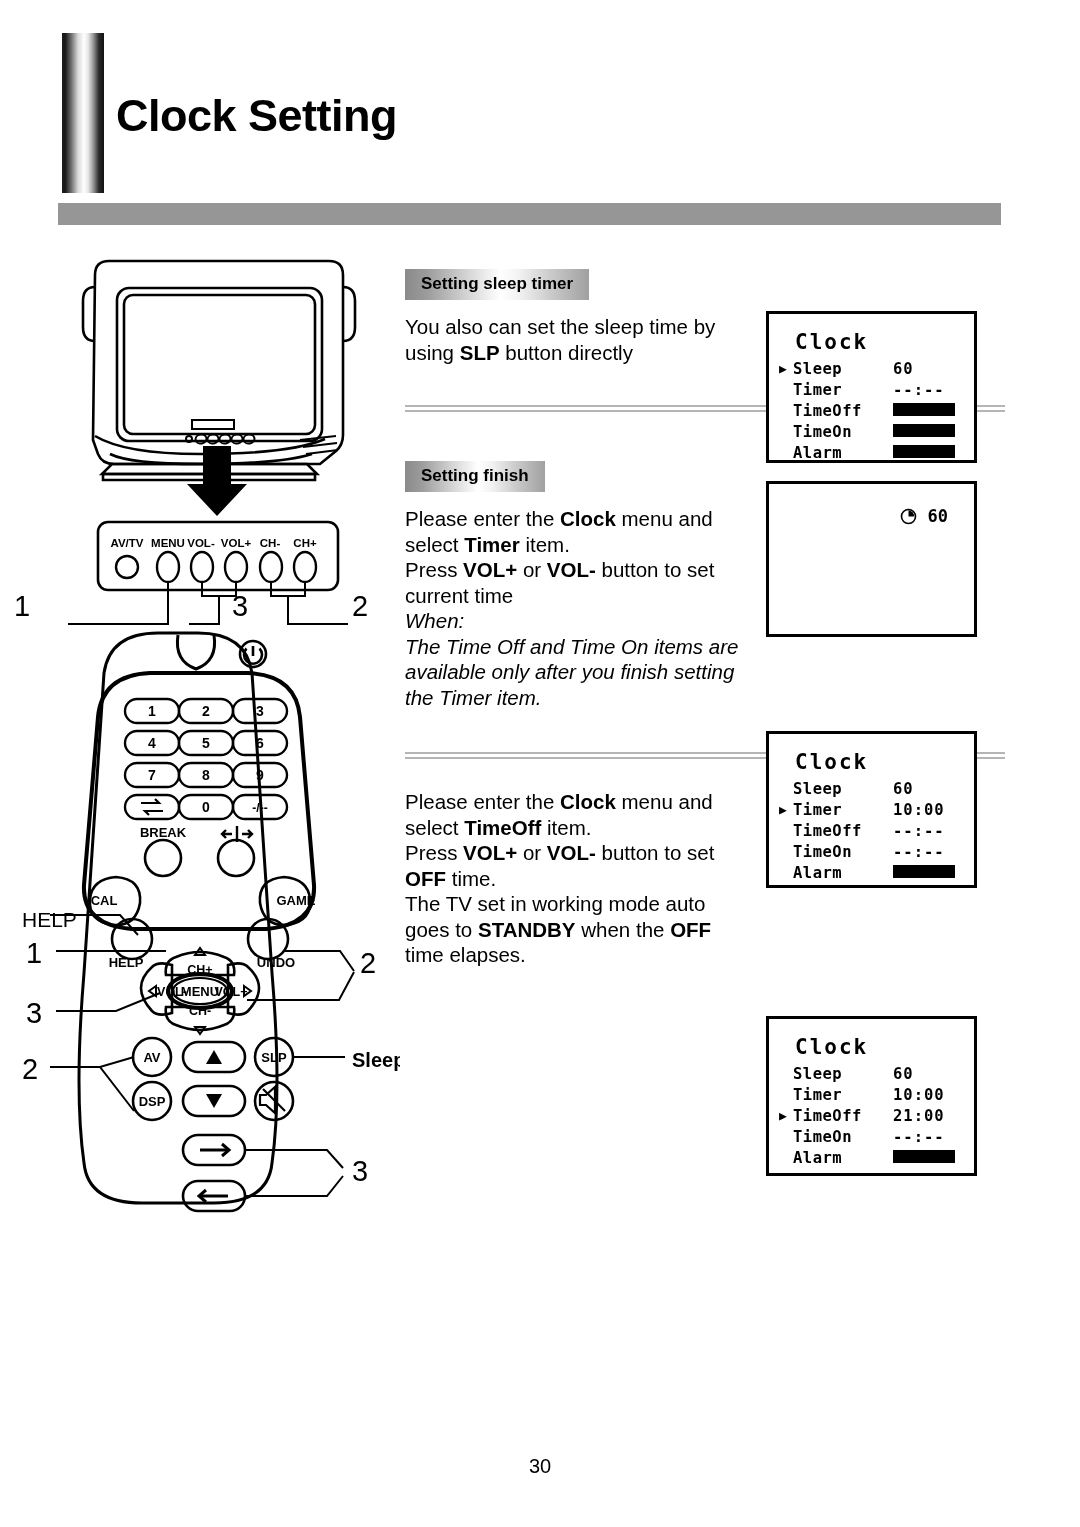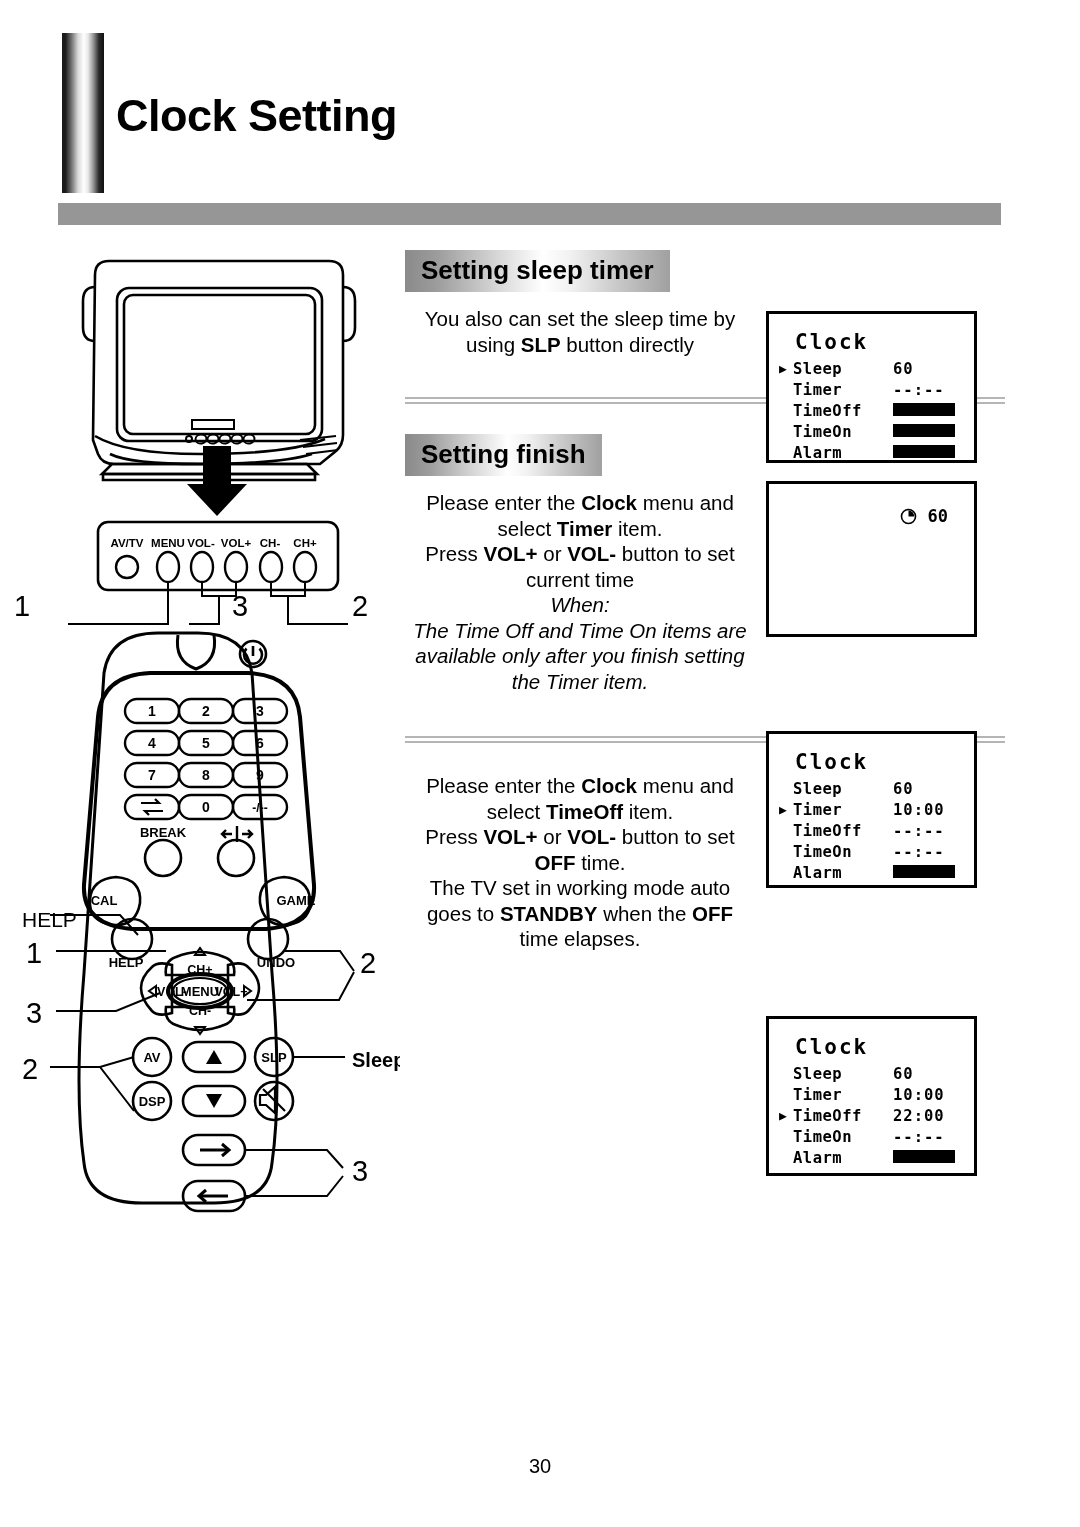--- a/index.html
+++ b/index.html
@@ -34,35 +34,36 @@
   
   #left-column { position:absolute; left:0; top:240px; width:400px; height:1010px; }
 
   
   #right-column { position:absolute; left:405px; top:250px; width:600px; }
 
   .section { position:relative; }
   .section-head {
     display:inline-block;
     padding:5px 16px 6px 16px;
-    font-size:26px; font-weight:bold;
+    font-size:17px; font-weight:bold;
     background:linear-gradient(to right,
        #8a8a8a 0%, #9c9c9c 12%, #d5d5d5 34%, #ffffff 52%,
        #f2f2f2 62%, #c9c9c9 80%, #a0a0a0 100%);
     color:#000;
     white-space:nowrap;
+    margin-top:19px;
   }
   .section-body {
     width:350px;
     font-size:20.5px;
     line-height:25.5px;
     margin-top:14px;
   }
   .section-body p { margin:0 0 16px 0; }
-  .section-body p:last-child { margin-bottom:0;text-align:center; }
+  .section-body p:last-child { margin-bottom:0; }
   .section-body b { font-weight:bold; }
   .section-body i { font-style:italic; }
 
   .divider {
     width:600px; height:7px; margin:0;
     border-top:2px solid #b5b5b5;
     border-bottom:2px solid #b5b5b5;
     background:#ffffff;
   }
 
@@ -441,21 +442,21 @@
         <span class="osd-value">60</span>
       </div>
       <div class="osd-row">
         <span class="osd-caret"></span>
         <span class="osd-label">Timer</span>
         <span class="osd-value">10:00</span>
       </div>
       <div class="osd-row">
         <span class="osd-caret">▶</span>
         <span class="osd-label">TimeOff</span>
-        <span class="osd-value">22:00</span>
+        <span class="osd-value">21:00</span>
       </div>
       <div class="osd-row">
         <span class="osd-caret"></span>
         <span class="osd-label">TimeOn</span>
         <span class="osd-value">--:--</span>
       </div>
       <div class="osd-row">
         <span class="osd-caret"></span>
         <span class="osd-label">Alarm</span>
         <span class="osd-value"><span class="osd-bar"></span></span>

